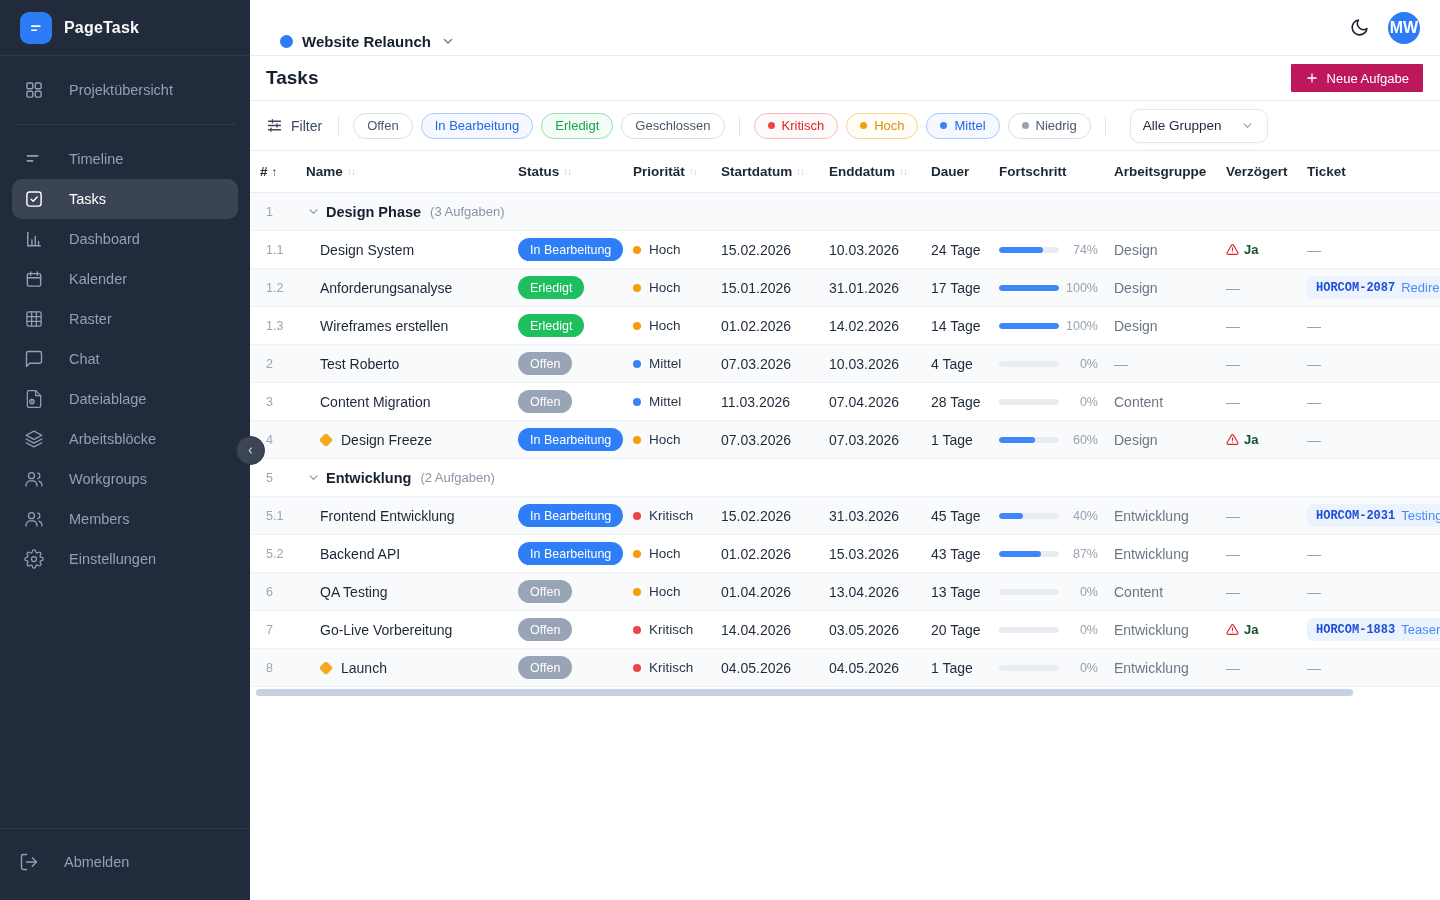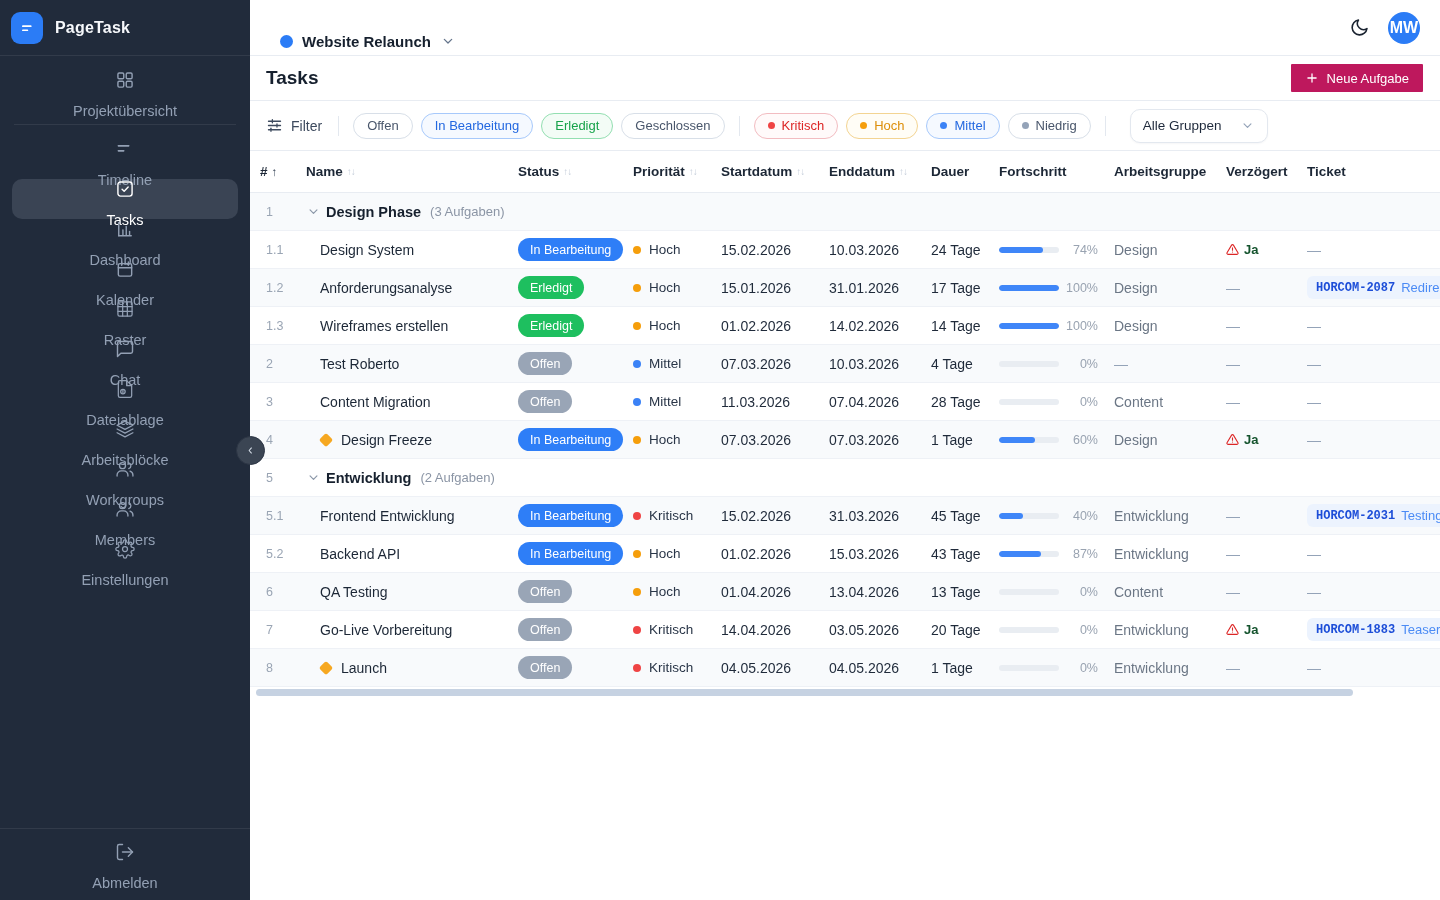--- a/index.html
+++ b/index.html
@@ -6,28 +6,28 @@
   html,body { margin:0; padding:0; }
   body {
     width:1440px; height:900px; overflow:hidden; position:relative;
     font-family:"Liberation Sans", sans-serif; background:#ffffff;
   }
   .icn { display:inline-flex; align-items:center; justify-content:center; flex:0 0 auto; }
   .icn svg { width:100%; height:100%; }
 
   
   .sidebar { position:absolute; left:0; top:0; width:250px; height:900px; background:#212b3b; display:flex; flex-direction:column; }
-  .sb-header { height:56px; flex:0 0 auto; display:flex; align-items:center; gap:12px; padding:0 11px; border-bottom:1px solid rgba(255,255,255,.08); }
+  .sb-header { height:56px; flex:0 0 auto; display:flex; align-items:center; gap:12px; padding:0 20px; border-bottom:1px solid rgba(255,255,255,.08); }
   .logo { width:32px; height:32px; border-radius:9px; background:#2b7cf6; display:flex; align-items:center; justify-content:center; color:#fff; }
   .brand { color:#f6f8fb; font-size:16px; font-weight:700; letter-spacing:.2px; }
   .sb-nav { padding:14px 12px 0; flex:1 1 auto; overflow:hidden; }
-  .nav-item { height:40px; display:flex; align-items:center; gap:13px; padding:0 12px; border-radius:10px; color:#93a0b4; font-size:14.5px; cursor:pointer; white-space:nowrap;flex-direction:column; }
+  .nav-item { height:40px; display:flex; align-items:center; gap:25px; padding:0 12px; border-radius:10px; color:#93a0b4; font-size:14.5px; cursor:pointer; white-space:nowrap; }
   .nav-item.active { background:#3a4454; color:#ffffff; font-weight:500; }
   .nav-divider { height:1px; background:rgba(255,255,255,.08); margin:14px 2px; }
-  .sb-footer { flex:0 0 auto; border-top:1px solid rgba(255,255,255,.08); padding:13px 0 18px;margin-top:12px; }
+  .sb-footer { flex:0 0 auto; border-top:1px solid rgba(255,255,255,.08); padding:13px 7px 18px;margin-top:12px; }
   .collapse-handle { position:absolute; left:236px; top:436px; width:29px; height:29px; border-radius:50%;
     background:#3b4553; border:1px solid #2c3544; display:flex; align-items:center; justify-content:center;
     z-index:30; cursor:pointer; color:#d6dee8; }
 
   
   .main { position:absolute; left:250px; top:0; width:1190px; height:900px; background:#fff; }
   .topbar { height:56px; border-bottom:1px solid #e8ecf2; display:flex; align-items:center; padding:0 20px 0 30px; }
   .proj { display:flex; align-items:center; gap:9px; cursor:pointer;margin-top:27px; }
   .proj-dot { width:13px; height:13px; border-radius:50%; background:#2b7cf6; }
   .proj-name { font-size:15px; font-weight:600; color:#16202e; }

